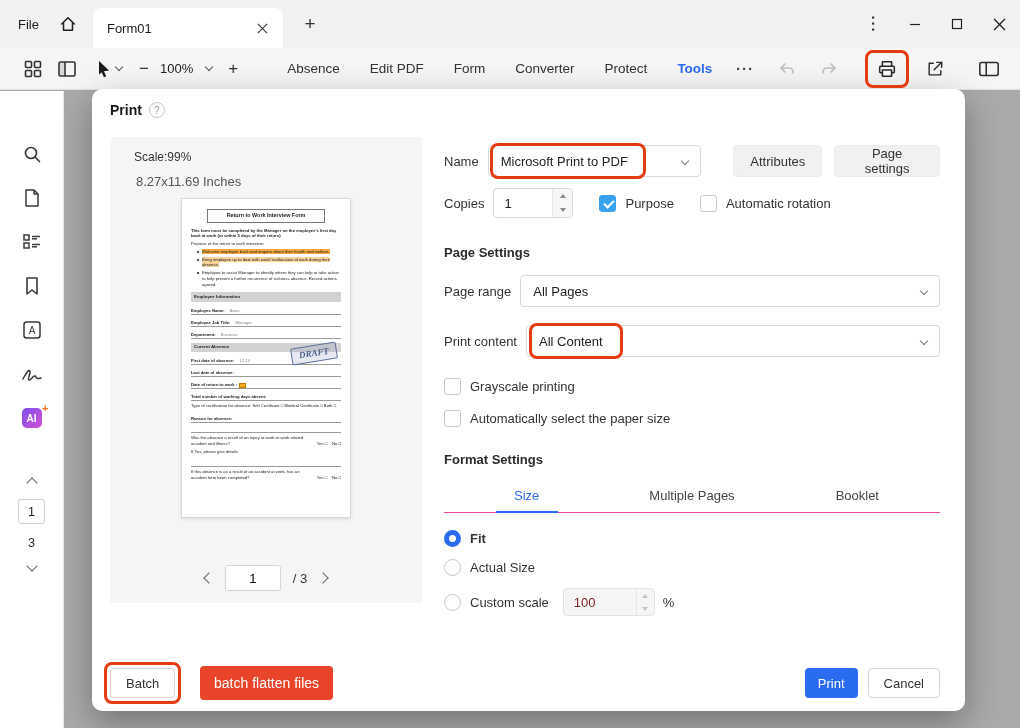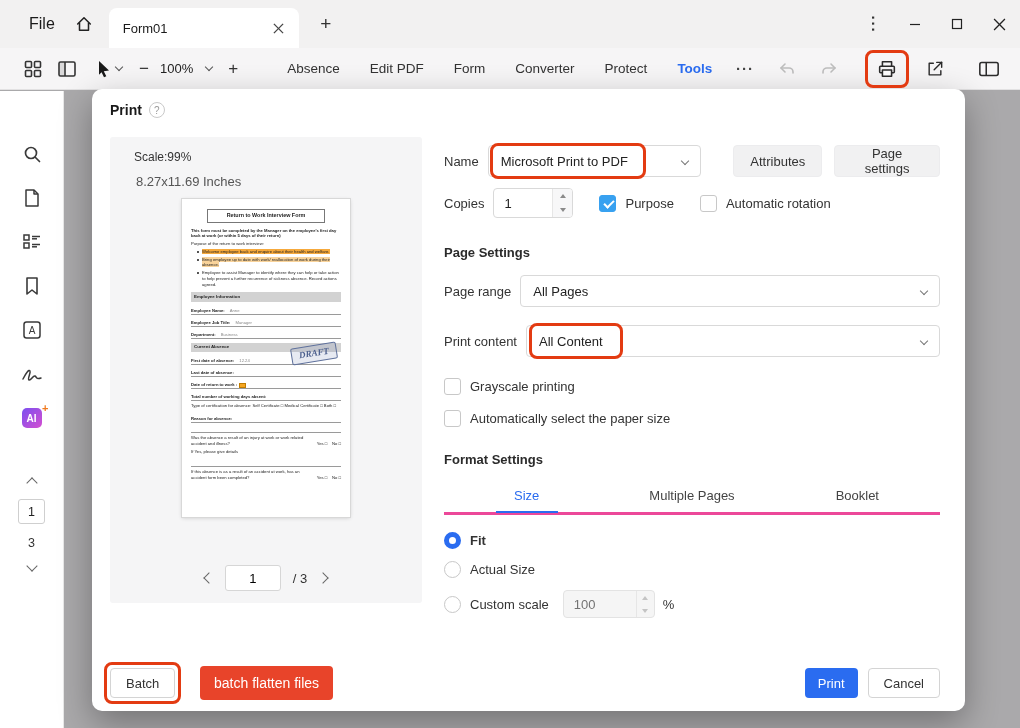--- a/index.html
+++ b/index.html
@@ -1,21 +1,21 @@
 <!DOCTYPE html>
 <html><head>
 <meta charset="utf-8">
 <style>
   *{margin:0;padding:0;box-sizing:border-box;font-family:"Liberation Sans",sans-serif}
   html,body{width:1020px;height:728px}
   body{position:relative;overflow:hidden;background:#aaa9ab;font-size:13px;color:#222}
 
   
   .titlebar{position:absolute;left:0;top:0;width:100%;height:48px;background:#f2f1f1;display:flex;align-items:center}
-  .file-menu{font-size:16px;color:#1a1a1a;padding:0 14px 0 29px;cursor:default}
+  .file-menu{font-size:13px;color:#1a1a1a;padding:0 14px 0 18px;cursor:default}
   .icon-btn{display:inline-flex;align-items:center;justify-content:center;width:30px;height:30px;border-radius:4px}
   .tab{height:40px;margin-top:8px;margin-left:10px;width:190px;background:#fff;border-radius:8px 8px 0 0;display:flex;align-items:center;padding:0 10px 0 14px}
   .tab-title{flex:1;font-size:13px;color:#1a1a1a}
   .tab-close{display:inline-flex;width:20px;height:20px;align-items:center;justify-content:center;border-radius:3px}
   .newtab{font-size:19px;color:#333;margin-left:14px;width:26px;text-align:center}
   .tb-spacer{flex:1}
   .dots-v{display:inline-block;transform:rotate(90deg);font-size:15px;letter-spacing:1px;color:#333;font-weight:bold}
   .win-btn{width:42px;height:34px;display:inline-flex;align-items:center;justify-content:center}
 
   
@@ -97,29 +97,29 @@
   .spin input{flex:1;min-width:0;border:none;outline:none;padding-left:10px;font-size:13px;background:transparent;color:#222}
   .spin .btns{width:20px;border-left:1px solid #e6e6e6;display:flex;flex-direction:column;background:#f7f7f8}
   .spin .btns span{flex:1;display:flex;align-items:center;justify-content:center}
   .tri-up{width:0;height:0;border-left:3.5px solid transparent;border-right:3.5px solid transparent;border-bottom:4.5px solid #8a8a8a}
   .tri-dn{width:0;height:0;border-left:3.5px solid transparent;border-right:3.5px solid transparent;border-top:4.5px solid #8a8a8a}
   .cb{width:17px;height:17px;border:1px solid #c8c8c8;border-radius:3px;background:#fff;display:inline-block;position:relative;flex:none}
   .cb.checked{background:#38a1f0;border-color:#38a1f0}
   .cb.checked::after{content:"";position:absolute;left:5.5px;top:2.5px;width:4px;height:8px;border-right:2px solid #fff;border-bottom:2px solid #fff;transform:rotate(45deg)}
   .cb-lab{font-size:13px;color:#333;margin-left:9px}
   .h3{font-size:13px;font-weight:bold;color:#2b2b2b}
-  .tabs{display:flex;border-bottom:3px solid #ec4899;margin-top:12px}
+  .tabs{display:flex;border-bottom:1px solid #ec4899;margin-top:12px}
   .tab-item{flex:1;text-align:center;padding:9px 0;font-size:13px;color:#444;position:relative;cursor:default}
   .tab-item.active{color:#2a6cf0}
   .tab-item.active::after{content:"";position:absolute;left:50%;transform:translateX(-50%);bottom:-1px;width:62px;height:2px;background:#2a6cf0}
   .radio{width:17px;height:17px;border:1px solid #c8c8c8;border-radius:50%;background:#fff;display:inline-block;flex:none}
   .radio.selected{border:5px solid #2a6cf0}
   .rad-lab{font-size:13px;color:#333;margin-left:9px}
   .dis-input{width:92px;height:28px;border:1px solid #e3e3e3;border-radius:4px;background:#f5f5f5;display:flex;overflow:hidden}
-  .dis-input input{flex:1;min-width:0;border:none;outline:none;background:transparent;color:#737373;font-size:13px;padding-left:10px}
+  .dis-input input{flex:1;min-width:0;border:none;outline:none;background:transparent;color:#7f1d1d;font-size:13px;padding-left:10px}
   .pct{font-size:13px;color:#333;margin-left:8px}
 
   
   .btn-outline{height:30px;background:#fff;border:1px solid #d4d4d4;border-radius:4px;padding:0 15px;font-size:13px;color:#333}
   .btn-primary{height:30px;background:#2a6cf0;border:none;border-radius:4px;padding:0 13px;font-size:13px;color:#fff}
   .btn-danger{height:34px;background:#e8442a;border:none;border-radius:4px;padding:0 14px;font-size:14px;color:#fff}
   .batch-wrap{position:absolute;left:18px;bottom:13px}
   .flatten-wrap{position:absolute;left:108px;bottom:11px}
   .foot-right{position:absolute;right:25px;bottom:13px;display:flex;gap:10px}
 </style>

